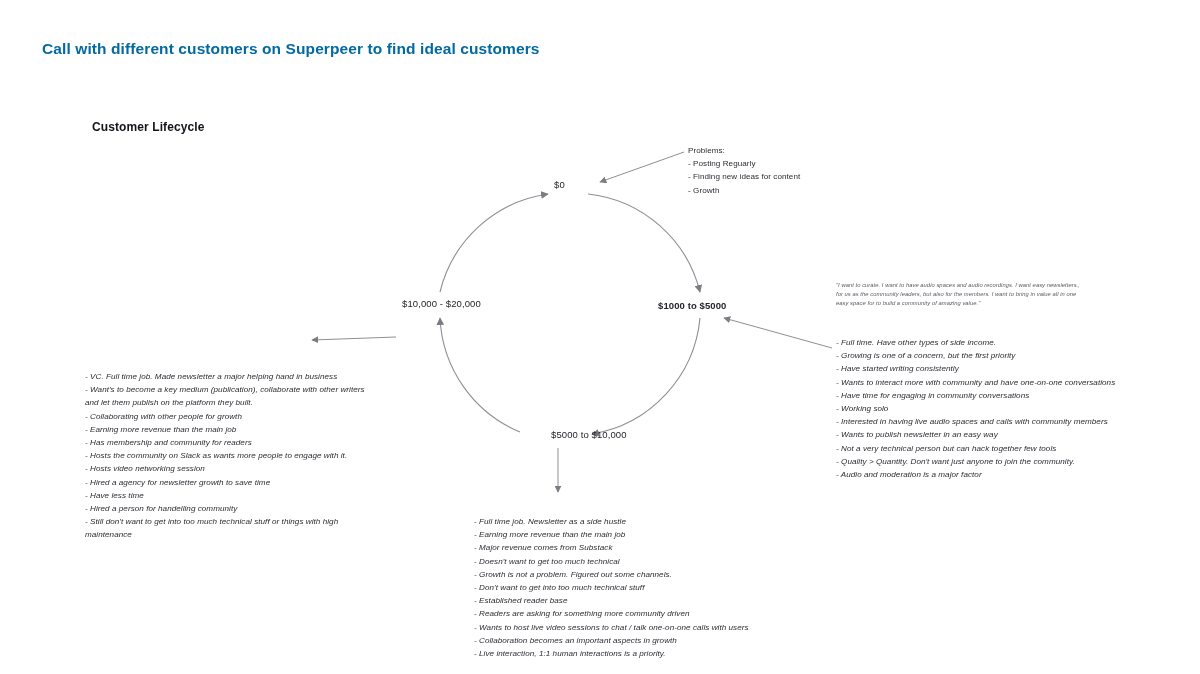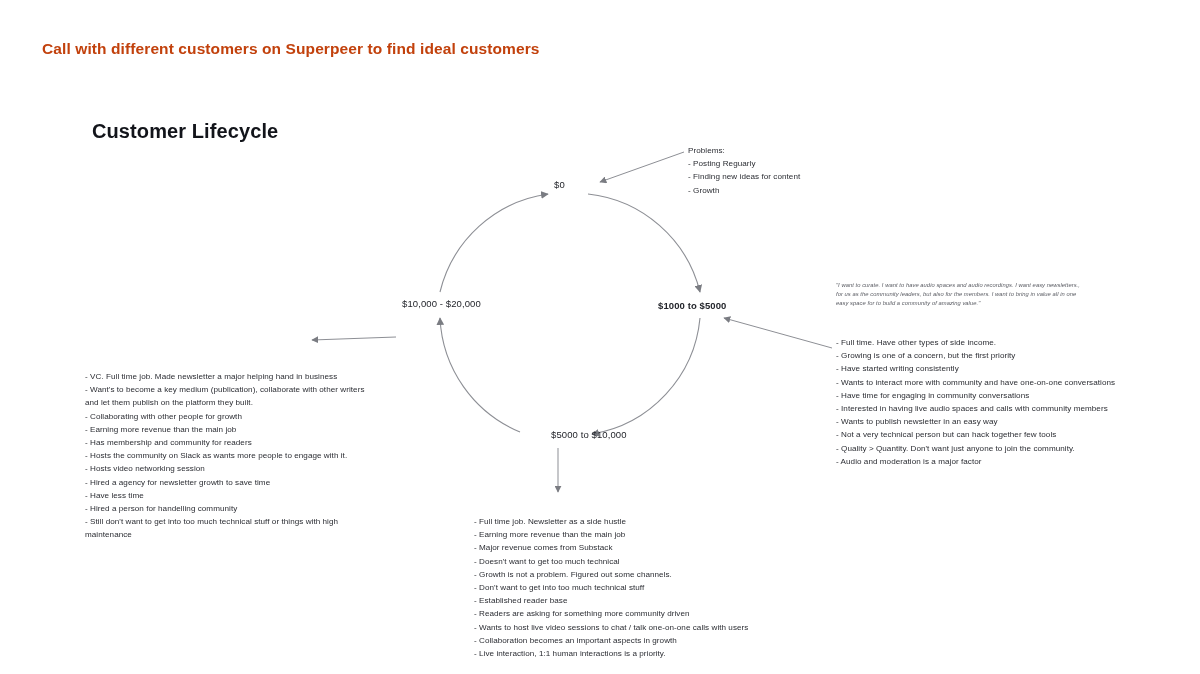--- a/index.html
+++ b/index.html
@@ -14,28 +14,28 @@
     font-family: "Liberation Sans", sans-serif;
     color: #1a1a1a;
     overflow: hidden;
   }
   .slide-title {
     position: absolute;
     left: 42px;
     top: 40px;
     font-size: 15.5px;
     font-weight: bold;
-    color: #c2410c;
+    color: #0369a1;
     letter-spacing: 0.1px;
   }
   .section-title {
     position: absolute;
     left: 92px;
     top: 120px;
-    font-size: 20px;
+    font-size: 12px;
     font-weight: bold;
     color: #12141a;
     letter-spacing: 0.1px;
   }
   .canvas {
     position: absolute;
     left: 0;
     top: 0;
     width: 1200px;
     height: 674px;
@@ -54,21 +54,21 @@
 
   .note {
     position: absolute;
     font-size: 8.1px;
     line-height: 13.2px;
     color: #2b2d33;
     letter-spacing: 0.05px;
     margin-top: 12px;
   }
   .note div { white-space: nowrap; }
-  .note.wrap div { white-space: normal; }
+  .note.wrap div { white-space: normal; font-style: italic; }
 
   .note-problems { left: 688px; top: 132px; }
   .note-left     { left: 85px;  top: 358px; width: 290px; }
   .note-right    { left: 836px; top: 324px; width: 320px; }
   .note-bottom   { left: 474px; top: 503px; width: 320px; }
   .quote {
     position: absolute;
     left: 836px;
     top: 281px;
     width: 248px;
@@ -122,20 +122,21 @@
 </div>
 
 <div class="quote">"I want to curate. I want to have audio spaces and audio recordings. I want easy newsletters., for us as the community leaders, but also for the members. I want to bring in value all in one easy space for to build a community of amazing value."</div>
 
 <div class="note note-right wrap">
   <div>- Full time. Have other types of side income.</div>
   <div>- Growing is one of a concern, but the first priority</div>
   <div>- Have started writing consistently</div>
   <div>- Wants to interact more with community and have one-on-one conversations</div>
   <div>- Have time for engaging in community conversations</div>
+  <div>- Working solo</div>
   <div>- Interested in having live audio spaces and calls with community members</div>
   <div>- Wants to publish newsletter in an easy way</div>
   <div>- Not a very technical person but can hack together few tools</div>
   <div>- Quality &gt; Quantity. Don't want just anyone to join the community.</div>
   <div>- Audio and moderation is a major factor</div>
 </div>
 
 <div class="note note-left wrap">
   <div>- VC. Full time job. Made newsletter a major helping hand in business</div>
   <div>- Want's to become a key medium (publication), collaborate with other writers and let them publish on the platform they built.</div>

